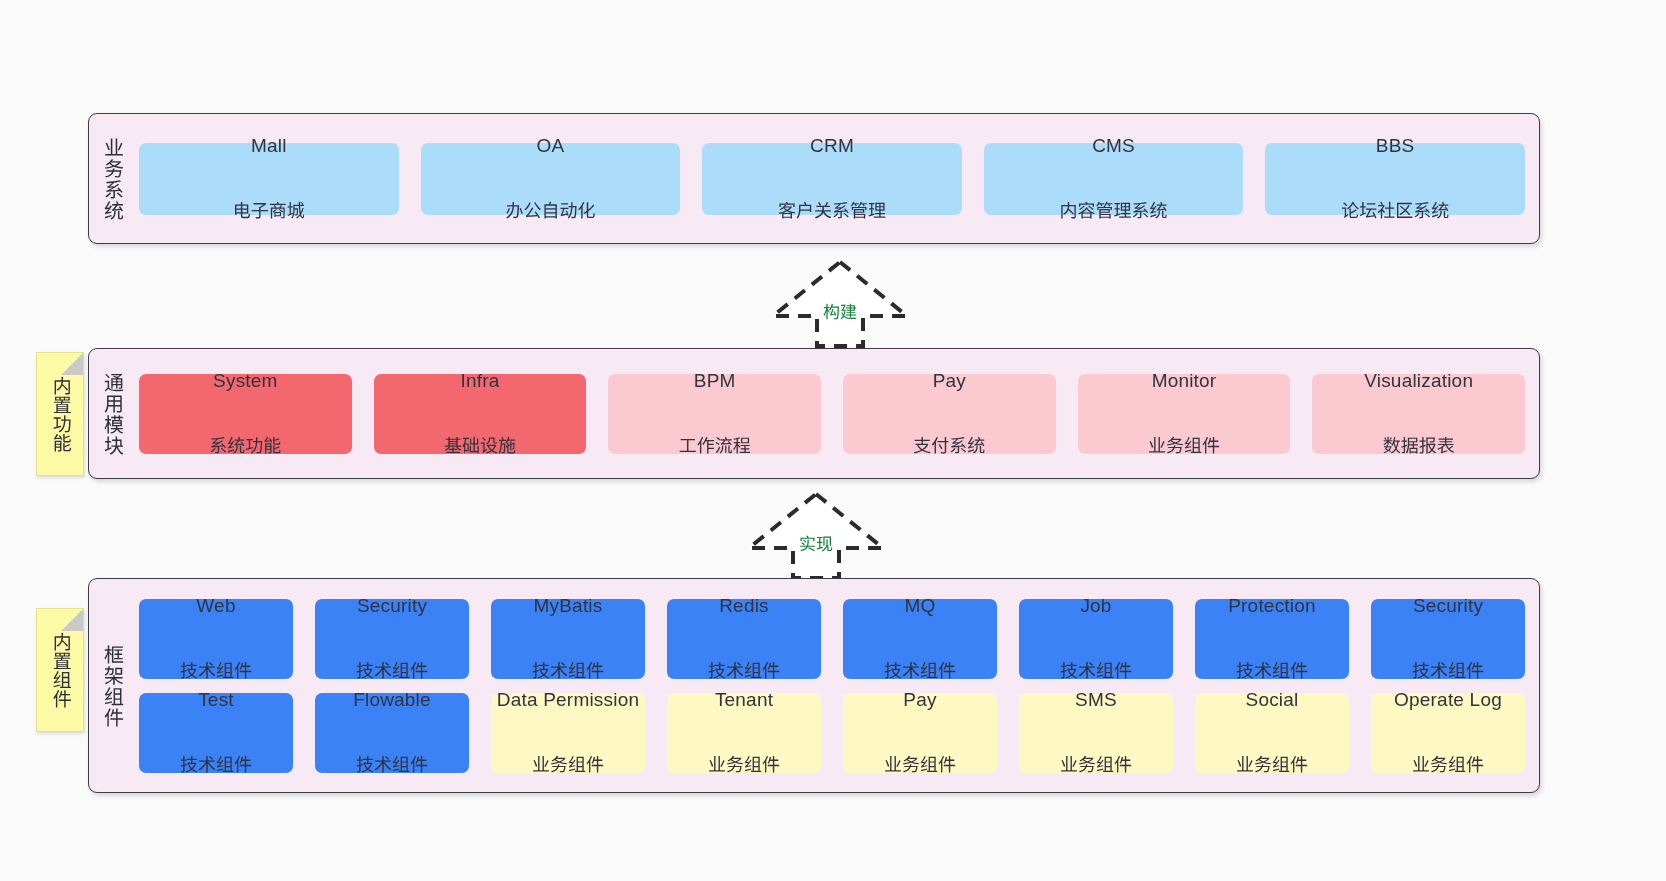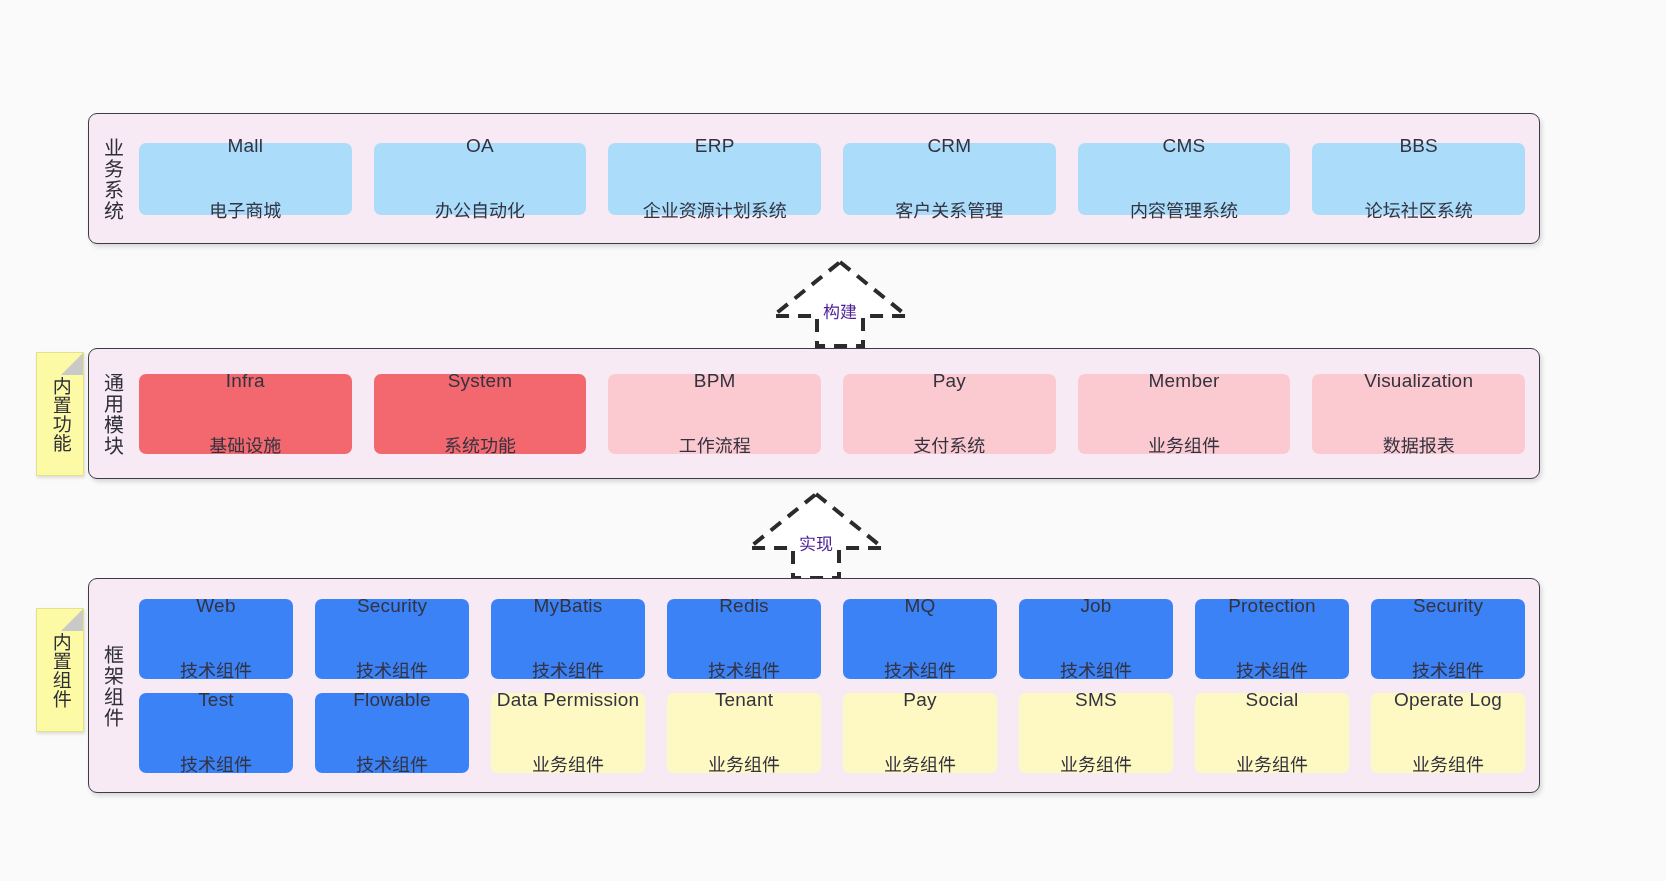--- a/index.html
+++ b/index.html
@@ -140,21 +140,21 @@
     width: 160px;
     height: 90px;
   }
   .arrow svg { display: block; }
   .arrow-label {
     position: absolute;
     left: 50%;
     transform: translateX(-50%);
     top: 40px;
     font-size: 17px;
-    color: #4c1d95;
+    color: #15803d;
     background: transparent;
     white-space: nowrap;
     pointer-events: none;
   }
   #arrow-build   { left: 760px; top: 258px; }
   #arrow-realize { left: 736px; top: 490px; }
 </style>
 </head>
 <body>
 
@@ -168,24 +168,20 @@
         <div class="card c-blue">
           <span class="c-en">Mall</span>
           <span class="c-cn">电子商城</span>
         </div>
 
         <div class="card c-blue">
           <span class="c-en">OA</span>
           <span class="c-cn">办公自动化</span>
         </div>
 
-        <div class="card c-blue">
-          <span class="c-en">ERP</span>
-          <span class="c-cn">企业资源计划系统</span>
-        </div>
 
         <div class="card c-blue">
           <span class="c-en">CRM</span>
           <span class="c-cn">客户关系管理</span>
         </div>
 
         <div class="card c-blue">
           <span class="c-en">CMS</span>
           <span class="c-cn">内容管理系统</span>
         </div>
@@ -209,41 +205,41 @@
   <div class="sticky" id="sticky-modules">
     <span>内置功能</span>
   </div>
 
   <div class="layer" id="layer-modules">
     <div class="layer-title">通用模块</div>
     <div class="layer-body">
       <div class="card-row">
 
         <div class="card c-red">
+          <span class="c-en">System</span>
+          <span class="c-cn">系统功能</span>
+        </div>
+
+        <div class="card c-red">
           <span class="c-en">Infra</span>
           <span class="c-cn">基础设施</span>
-        </div>
-
-        <div class="card c-red">
-          <span class="c-en">System</span>
-          <span class="c-cn">系统功能</span>
         </div>
 
         <div class="card c-pink">
           <span class="c-en">BPM</span>
           <span class="c-cn">工作流程</span>
         </div>
 
         <div class="card c-pink">
           <span class="c-en">Pay</span>
           <span class="c-cn">支付系统</span>
         </div>
 
         <div class="card c-pink">
-          <span class="c-en">Member</span>
+          <span class="c-en">Monitor</span>
           <span class="c-cn">业务组件</span>
         </div>
 
         <div class="card c-pink">
           <span class="c-en">Visualization</span>
           <span class="c-cn">数据报表</span>
         </div>
 
       </div>
     </div>

